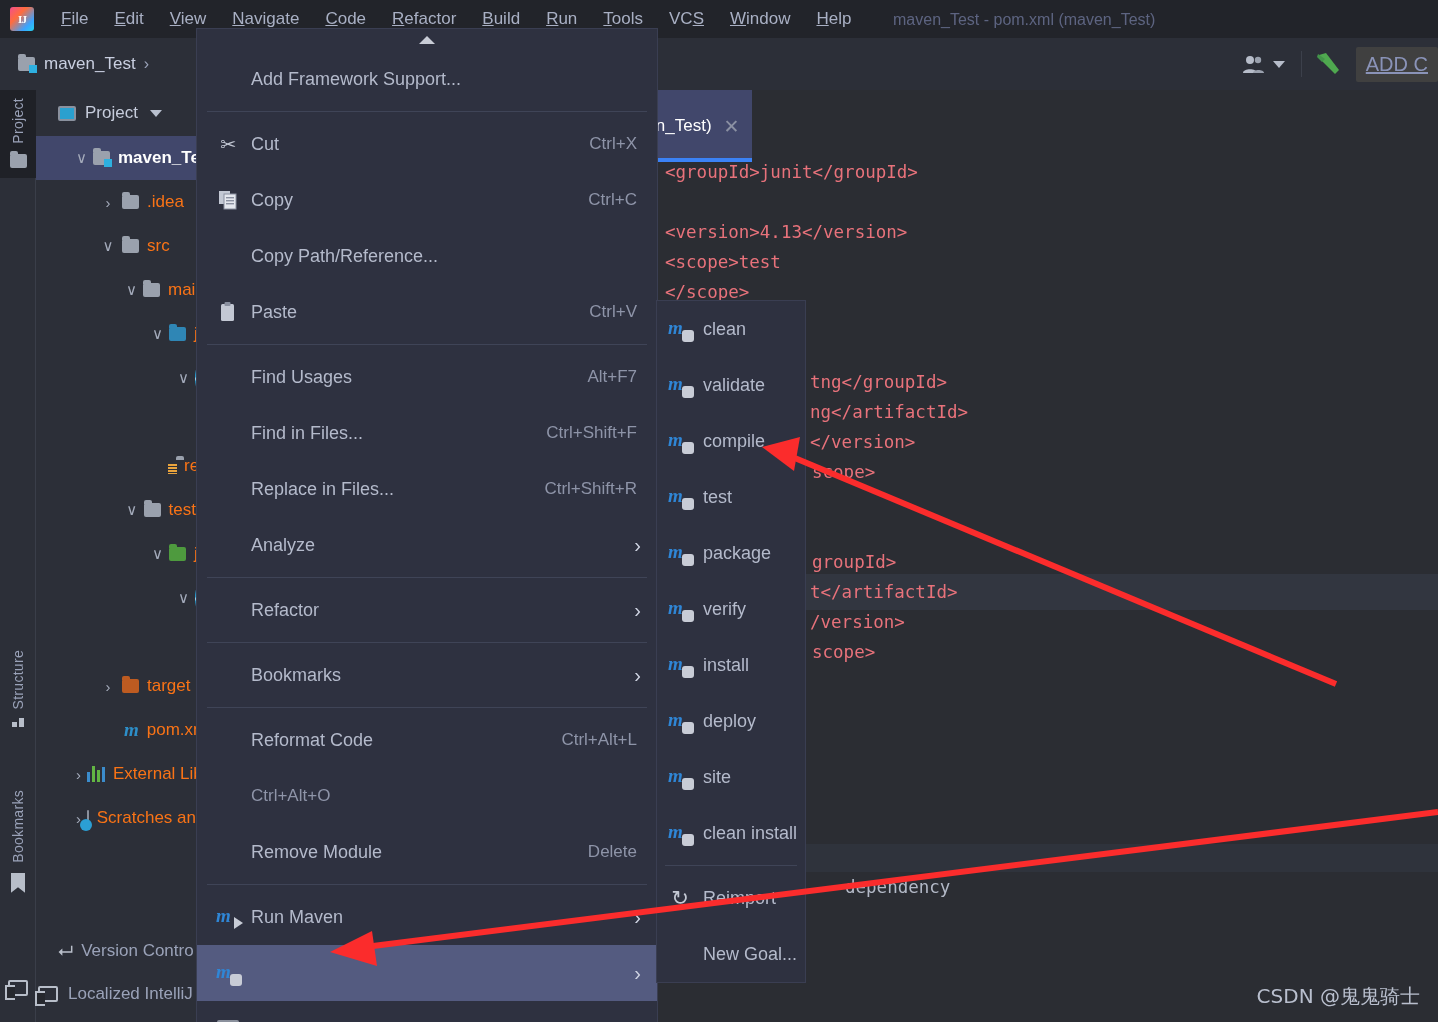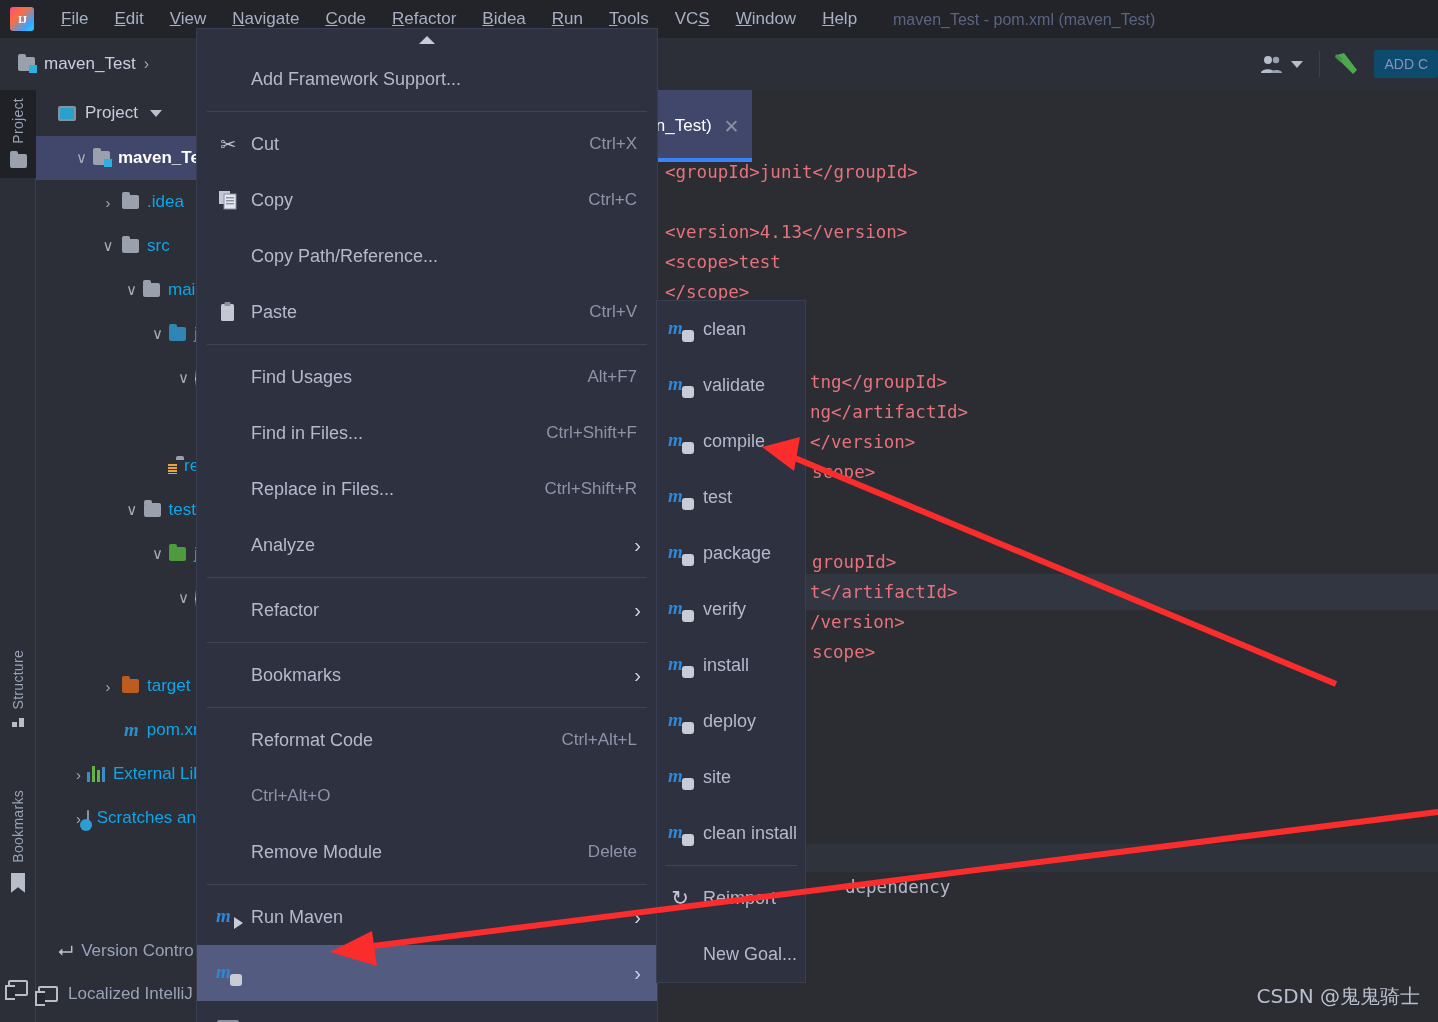--- a/index.html
+++ b/index.html
@@ -57,22 +57,22 @@
   .folder-ico.green::before { background:#4e9a3e; }
   .folder-ico.orange { background:#bd5b21; }
   .folder-ico.orange::before { background:#bd5b21; }
 
   .toolbar-right { position: absolute; right: 0; top: 38px; height: 52px; display: flex; align-items: center; }
   .tb-people { display:flex; align-items:center; color:#b7bdca; margin-right: 4px;}
   .tb-div { width:1px; height:26px; background:#3c404b; margin: 0 12px; }
   .hammer { width: 30px; height: 30px; position: relative; }
   .hammer svg { display:block; }
   .addc {
-    background:#0c4a6e; color:#8a93b8; font-size:14px; padding:6px 10px; margin-left:12px;
-    border-radius:2px; white-space:nowrap;
+    background:#404040; color:#8a93b8; font-size:20px; padding:6px 10px; margin-left:12px;
+    border-radius:2px; white-space:nowrap;text-decoration:underline;
   }
 
   
   .stripe-left {
     position: absolute; left: 0; top: 90px; width: 36px; height: 932px; background: #2c2f38;
     border-right: 1px solid #3a3e49;
   }
   .stripe-btn {
     position: absolute; left: 0; width: 36px; color: #9aa2b8; font-size: 14px;
     display: flex; flex-direction: column; align-items: center;
@@ -88,21 +88,21 @@
   .panel-head { display: flex; align-items: center; height: 46px; padding-left: 22px; }
   .panel-head .pico {
     width: 18px; height: 15px; border: 2px solid #8a919e; border-radius: 2px; background:#2aa0cf;
   }
   .panel-head .ptxt { color: #c6ccdb; font-size: 17px; margin-left: 9px; }
   .caret-dn { width:0;height:0;border-left:6px solid transparent;border-right:6px solid transparent;border-top:7px solid #b9c0cf; margin-left: 12px; }
 
   .tree { position: relative; }
   .trow { display: flex; align-items: center; height: 44px; padding-left: 10px; white-space: nowrap; }
   .trow.sel { background: #41476b; }
-  .trow .lbl { color: #0ea5e9; font-size: 17px; margin-left: 8px; }
+  .trow .lbl { color: #f97316; font-size: 17px; margin-left: 8px; }
   .trow.sel .lbl { color: #ffffff; font-weight: bold; }
   .chev { width: 16px; color: #a4abbb; font-size: 15px; display:inline-block; text-align:center; }
 
   .cls-ico {
     width: 22px; height: 22px; border-radius: 50%; background: #2b9fd4; color: #fff;
     font-size: 13px; display:flex; align-items:center; justify-content:center; position: relative;
     font-family:"Liberation Serif", serif;
   }
   .cls-ico.green-dot::after {
     content:''; position:absolute; right:-3px; top:-3px; width:8px; height:8px; background:#62b543;
@@ -194,21 +194,21 @@
   <div class="menubar">
     <div class="ij-logo">
         <span>IJ</span>
       </div>
     <div class="menu-item"><u>F</u><span>ile</span></div>
     <div class="menu-item"><u>E</u><span>dit</span></div>
     <div class="menu-item"><u>V</u><span>iew</span></div>
     <div class="menu-item"><u>N</u><span>avigate</span></div>
     <div class="menu-item"><u>C</u><span>ode</span></div>
     <div class="menu-item"><u>R</u><span>efactor</span></div>
-    <div class="menu-item"><u>B</u><span>idea</span></div>
+    <div class="menu-item"><u>B</u><span>uild</span></div>
     <div class="menu-item"><u>R</u><span>un</span></div>
     <div class="menu-item"><u>T</u><span>ools</span></div>
     <div class="menu-item"><span>VC</span><u>S</u></div>
     <div class="menu-item"><u>W</u><span>indow</span></div>
     <div class="menu-item"><u>H</u><span>elp</span></div>
     <div class="win-title-inner">maven_Test - pom.xml (maven_Test)</div>
   </div>
 
   <div class="navbar">
     <div class="crumb">

